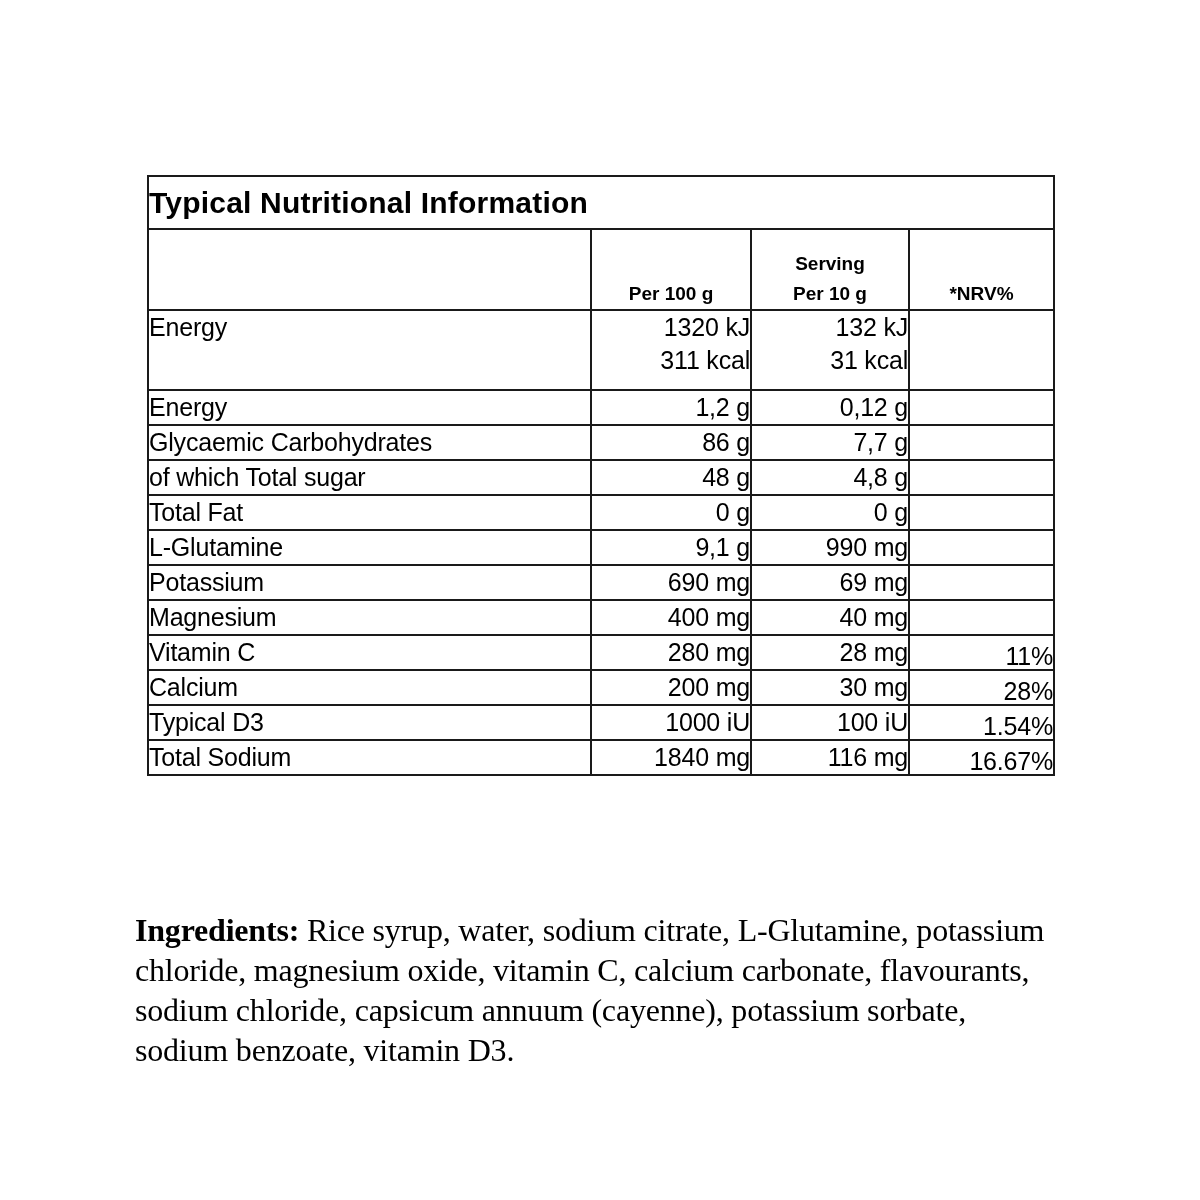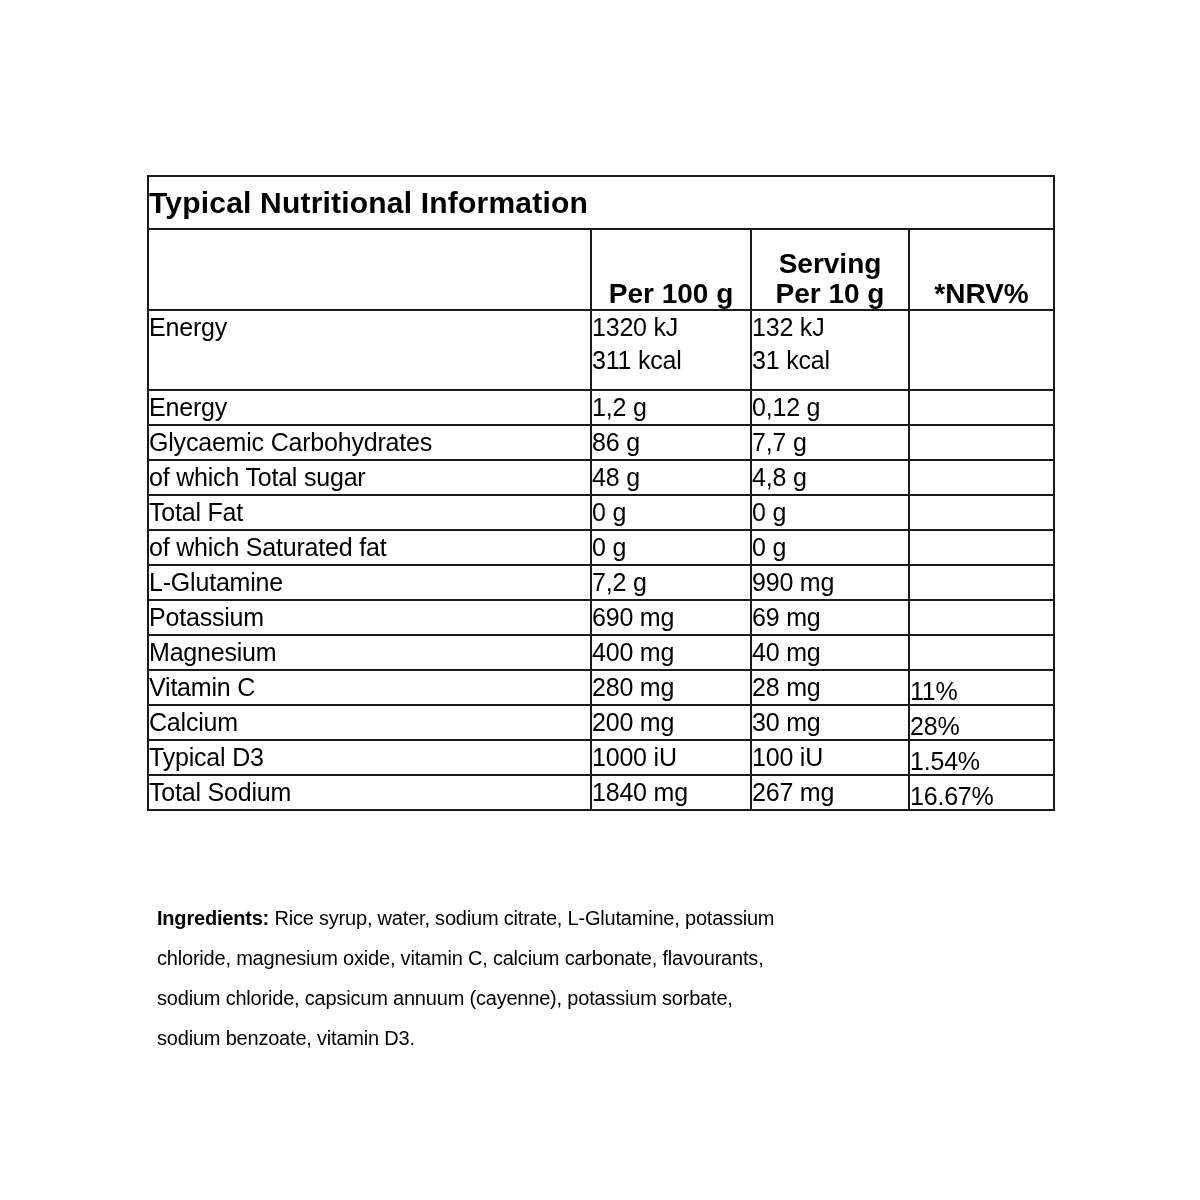--- a/index.html
+++ b/index.html
@@ -42,64 +42,65 @@
   td.title-cell {
     height: 53px;
     font-size: 30px;
     font-weight: bold;
     letter-spacing: 0.2px;
     padding-left: 13px;
     vertical-align: middle;
   }
   td.header-cell {
     height: 81px;
-    font-size: 28px;
+    font-size: 19px;
     font-weight: bold;
     text-align: center;
     vertical-align: bottom;
     padding-bottom: 11px;
     line-height: 30px;
     white-space: pre-line;
   }
   td.label-cell {
     font-size: 25px;
     letter-spacing: -0.2px;
     text-align: left;
     vertical-align: top;
     padding: 2px 4px 2px 13px;
     line-height: 33px;
     height: 35px;
     white-space: pre-line;
   }
   td.value-cell {
     font-size: 25px;
     letter-spacing: -0.2px;
-    text-align: left;
+    text-align: right;
     vertical-align: top;
     padding: 2px 25px 2px 2px;
     line-height: 33px;
     height: 35px;
     white-space: pre-line;
   }
   tr.row-energy td { height: 80px; margin-left: 44px; }
   td.nrv-cell .nrv-text {
     position: relative;
     top: 4px;
     display: inline-block;
   }
 
   
   .ingredients {
     position: absolute;
-    left: 157px;
+    left: 135px;
     top: 878px;
     width: 1010px;
-    font-size: 20px;
+    font-size: 32px;
     letter-spacing: -0.2px;
     line-height: 40px;
+    font-family: Liberation Serif, serif;
   }
   .ingredients .ing-label { font-weight: bold; }
   .ingredients .ing-text  { white-space: pre-line; }
 </style>
 </head>
 <body>
 
 <div class="sheet">
 
   <table class="nutrition">
@@ -153,30 +154,24 @@
       <td class="value-cell nrv-cell"><span class="nrv-text"></span></td>
     </tr>
 
     <tr>
       <td class="label-cell">Total Fat</td>
       <td class="value-cell">0 g</td>
       <td class="value-cell">0 g</td>
       <td class="value-cell nrv-cell"><span class="nrv-text"></span></td>
     </tr>
 
-    <tr>
-      <td class="label-cell">of which Saturated fat</td>
-      <td class="value-cell">0 g</td>
-      <td class="value-cell">0 g</td>
-      <td class="value-cell nrv-cell"><span class="nrv-text"></span></td>
-    </tr>
 
     <tr>
       <td class="label-cell">L-Glutamine</td>
-      <td class="value-cell">7,2 g</td>
+      <td class="value-cell">9,1 g</td>
       <td class="value-cell">990 mg</td>
       <td class="value-cell nrv-cell"><span class="nrv-text"></span></td>
     </tr>
 
     <tr>
       <td class="label-cell">Potassium</td>
       <td class="value-cell">690 mg</td>
       <td class="value-cell">69 mg</td>
       <td class="value-cell nrv-cell"><span class="nrv-text"></span></td>
     </tr>
@@ -205,21 +200,21 @@
     <tr>
       <td class="label-cell">Typical D3</td>
       <td class="value-cell">1000 iU</td>
       <td class="value-cell">100 iU</td>
       <td class="value-cell nrv-cell"><span class="nrv-text">1.54%</span></td>
     </tr>
 
     <tr>
       <td class="label-cell">Total Sodium</td>
       <td class="value-cell">1840 mg</td>
-      <td class="value-cell">267 mg</td>
+      <td class="value-cell">116 mg</td>
       <td class="value-cell nrv-cell"><span class="nrv-text">16.67%</span></td>
     </tr>
   </tbody>
     </table>
 
   <p class="ingredients"><span class="ing-label">Ingredients:</span><span class="ing-text"> Rice syrup, water, sodium citrate, L-Glutamine, potassium
 chloride, magnesium oxide, vitamin C, calcium carbonate, flavourants,
 sodium chloride, capsicum annuum (cayenne), potassium sorbate,
 sodium benzoate, vitamin D3.</span></p>
 

